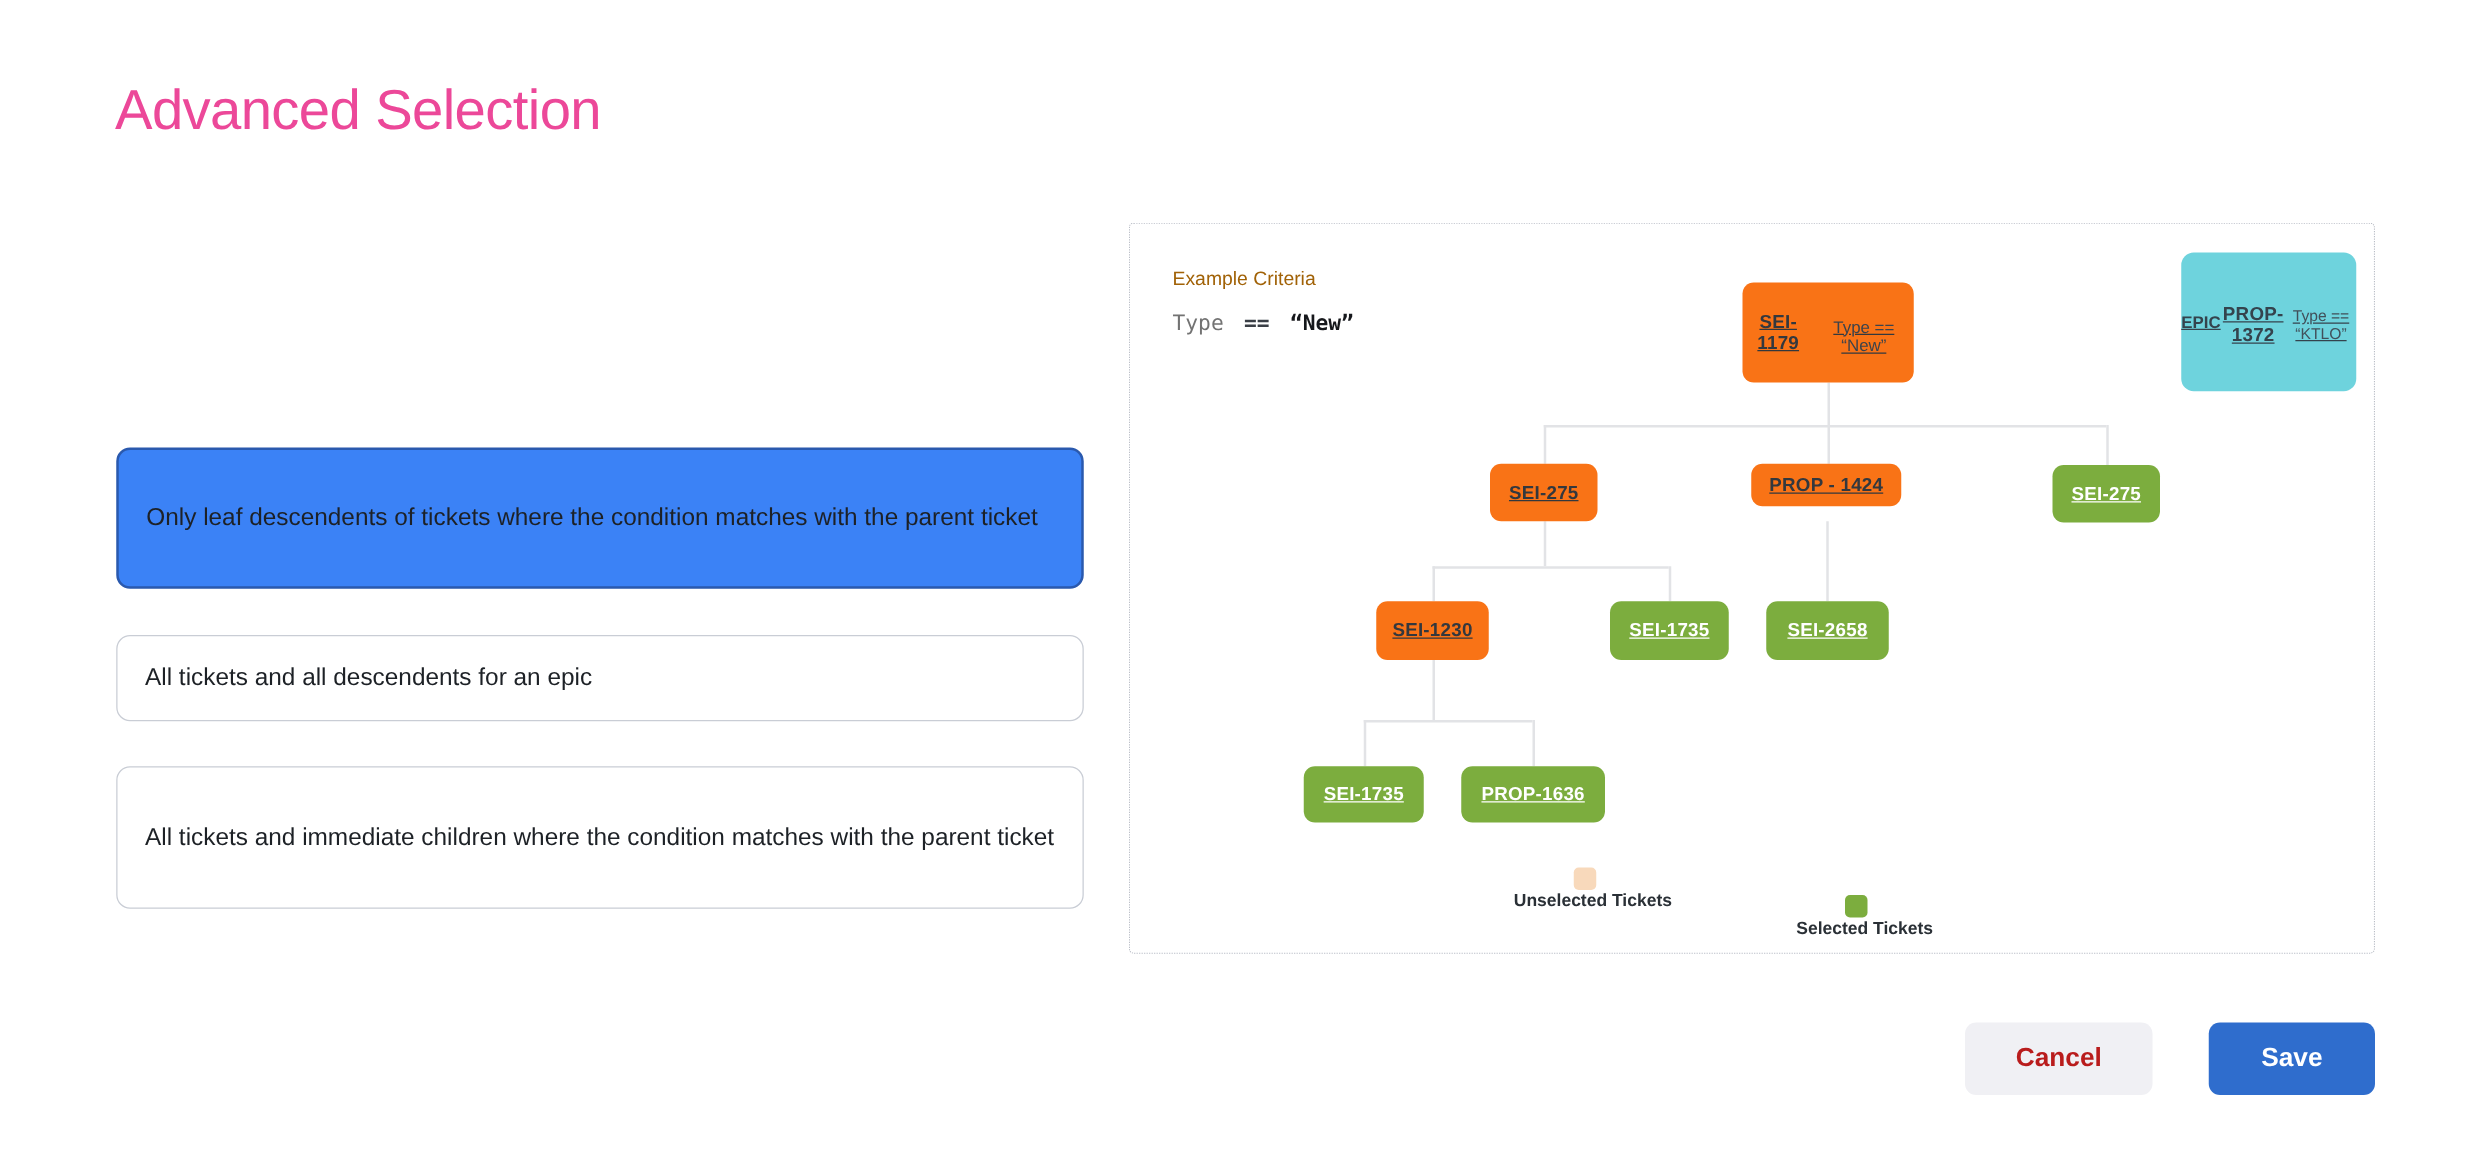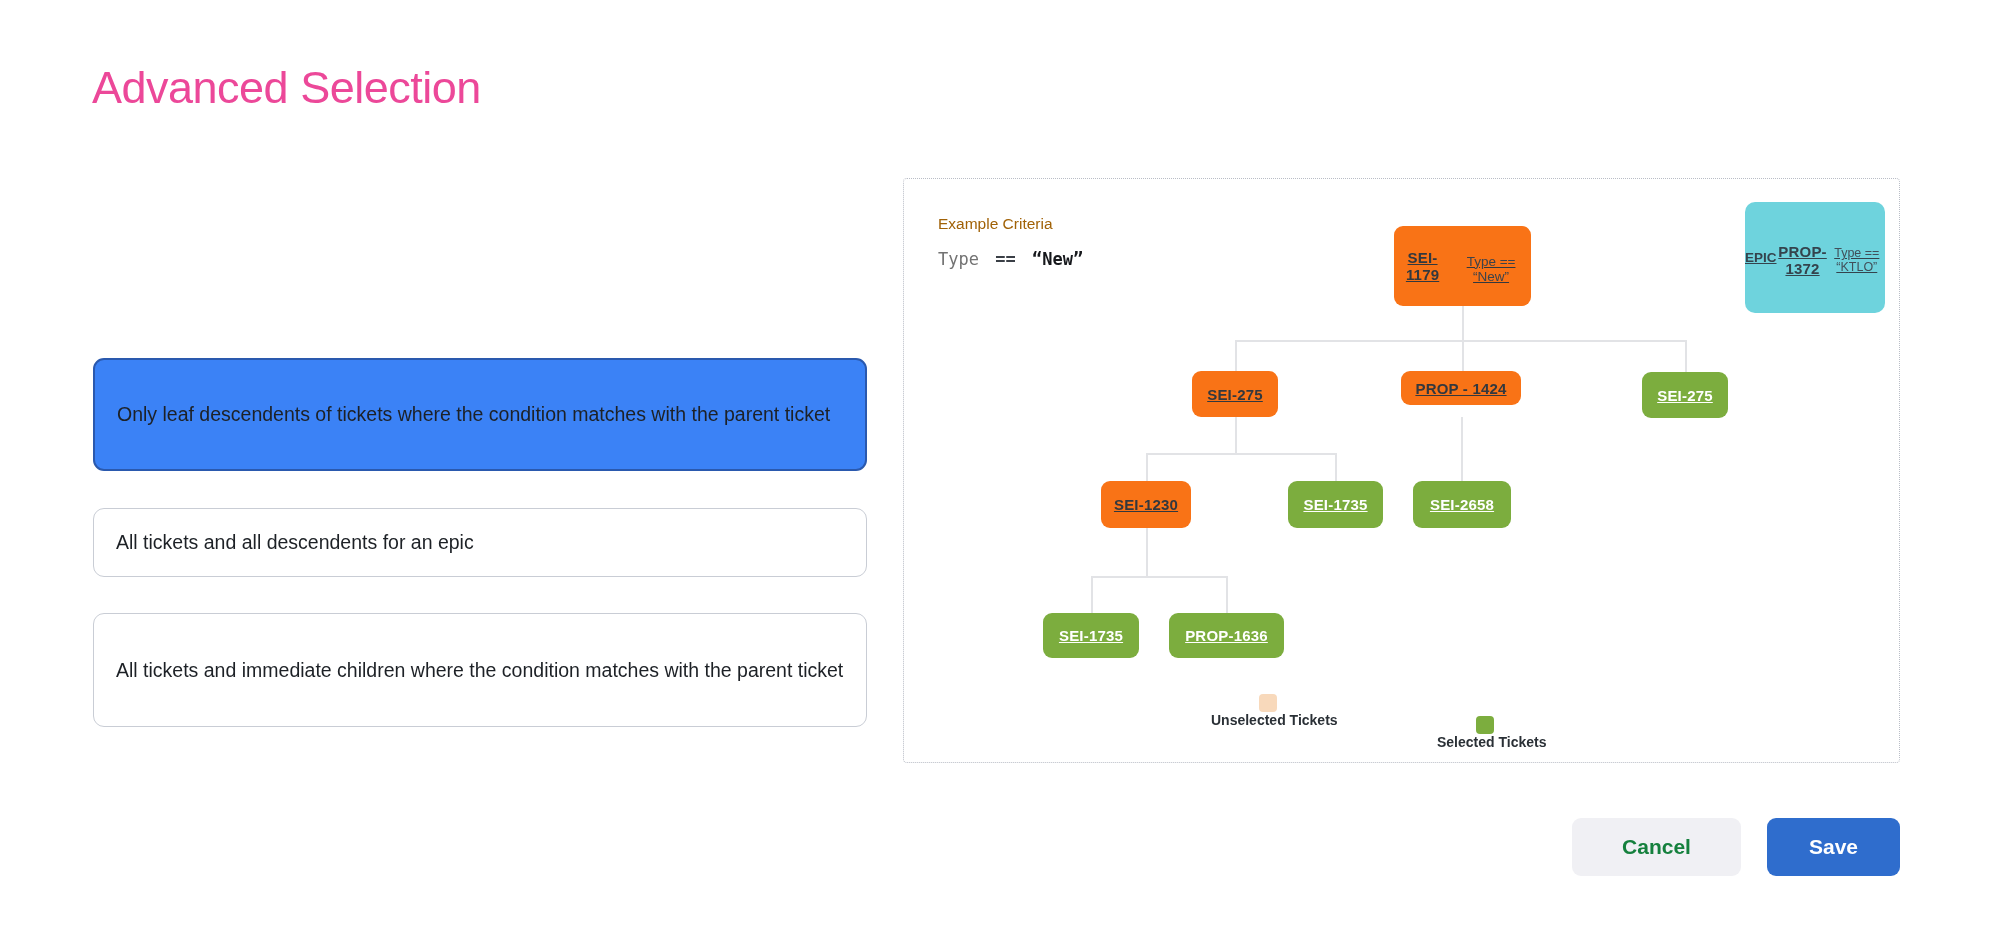--- a/index.html
+++ b/index.html
@@ -76,21 +76,21 @@
   .legend-swatch.peach { background:#f8d9bb; }
   .legend-swatch.green { background:#7cad3e; }
   .legend-label { font-size:14px; font-weight:700; color:#2a3036; }
 
   
   .btn {
     position:absolute; top:818px; height:58px; border:none; border-radius:9px;
     font-family:inherit; font-size:21px; font-weight:700; cursor:pointer;
     display:flex; align-items:center; justify-content:center;
   }
-  .btn-cancel { left:1572px; width:169px; background:#f0f0f4; color:#15803d; }
+  .btn-cancel { left:1572px; width:150px; background:#f0f0f4; color:#b91c1c; }
   .btn-save   { left:1767px; width:133px; background:#2f6dcd; color:#ffffff; }
 </style>
 </head>
 <body>
 
 <div id="app">
 
   <h1 class="page-title">Advanced Selection</h1>
 
   <div id="opt1" class="option-card selected">

